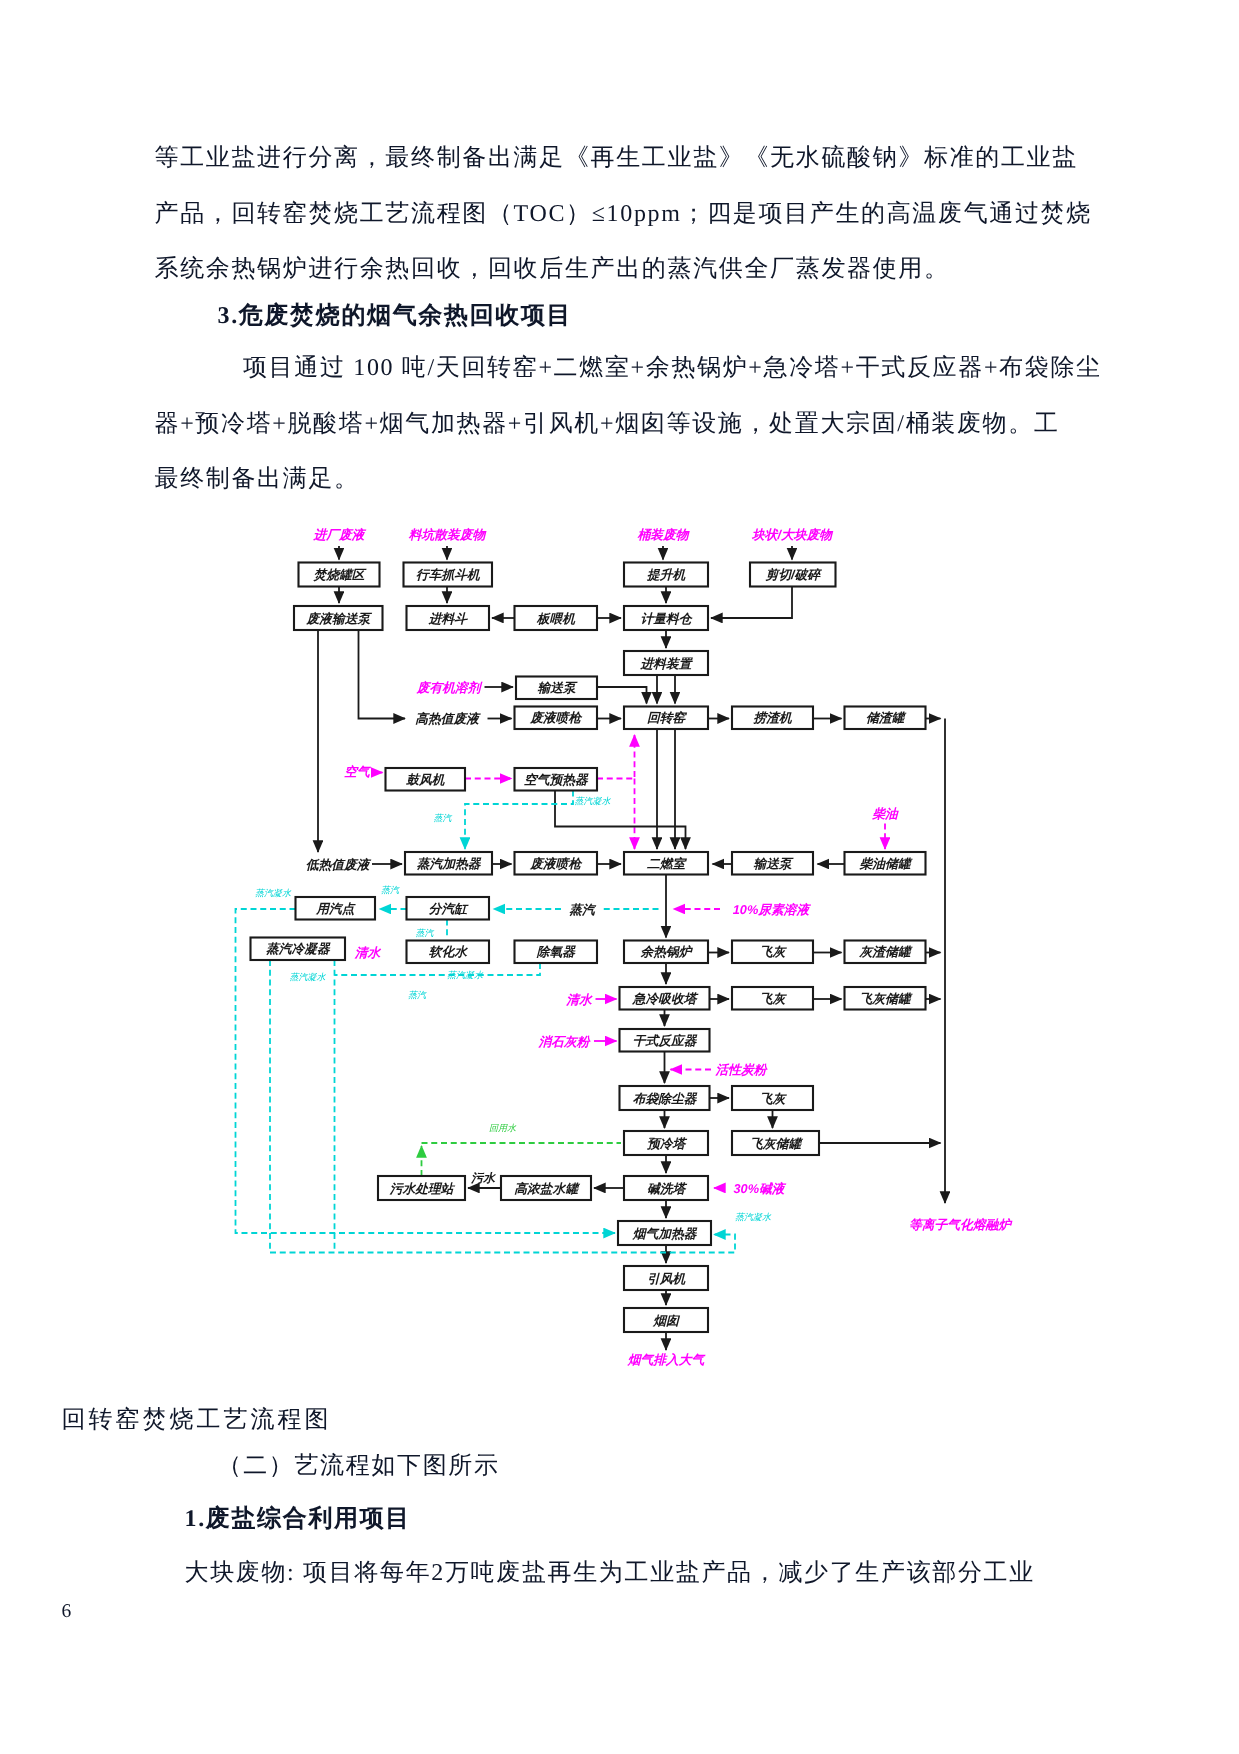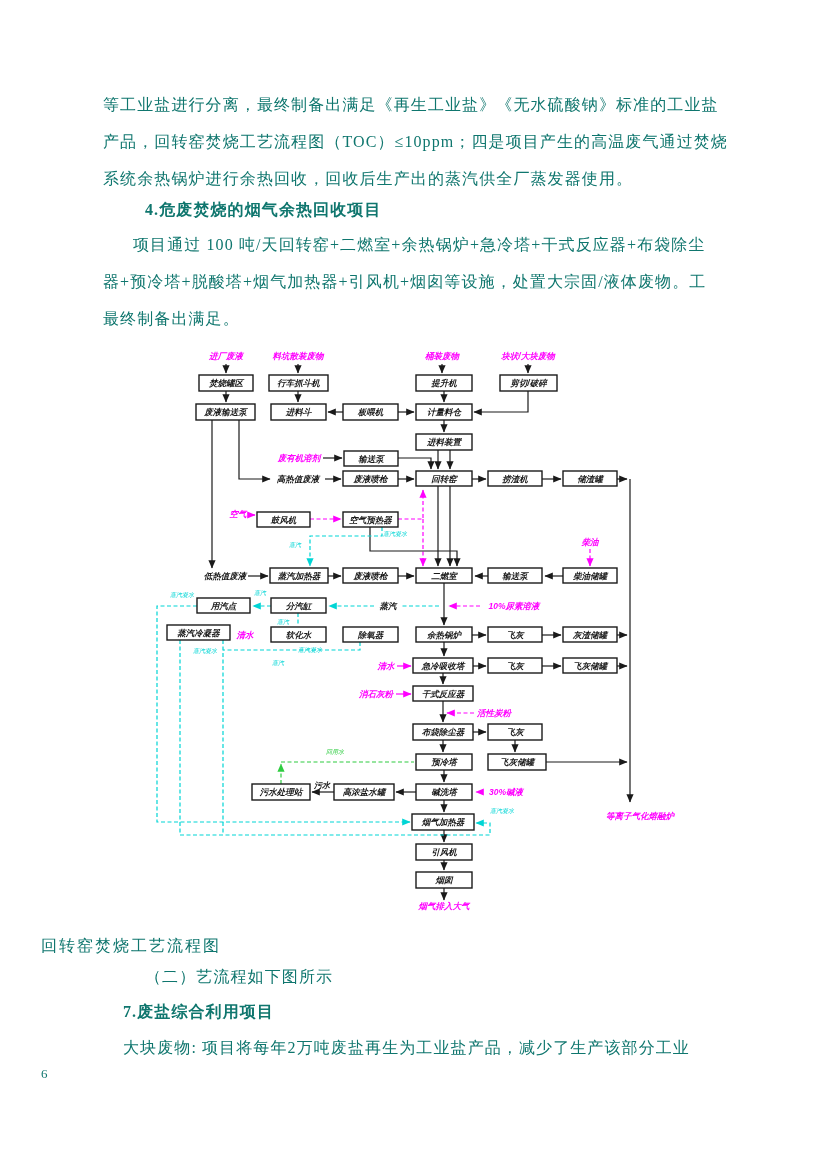--- a/index.html
+++ b/index.html
@@ -1,32 +1,32 @@
 <!DOCTYPE html>
 <html><head>
 <meta charset="utf-8">
 <style>
   html,body{margin:0;padding:0;background:#ffffff;}
   body{width:826px;height:1169px;position:relative;font-family:"Liberation Serif","DejaVu Serif",serif;color:#141414;}
-  .line{position:absolute;white-space:nowrap;font-size:16px;letter-spacing:1.1px;color:#0f766e;}
+  .line{position:absolute;white-space:nowrap;font-size:16px;letter-spacing:1.1px;color:#0f172a;}
   .bold{font-weight:bold;}
   .center{left:0;width:826px;text-align:left;padding-left:41px;}
   #flow{position:absolute;left:150px;top:340px;width:620px;height:600px;font-style:italic;}
   svg text{font-family:"Liberation Sans","DejaVu Sans",sans-serif;}
   .pageno{font-size:13px;letter-spacing:0;}
 </style>
 </head>
 <body>
 
 <div class="line" style="left:103px;top:95px">等工业盐进行分离，最终制备出满足《再生工业盐》《无水硫酸钠》标准的工业盐</div>
 <div class="line" style="left:103px;top:132px">产品，回转窑焚烧工艺流程图（TOC）≤10ppm；四是项目产生的高温废气通过焚烧</div>
 <div class="line" style="left:103px;top:169px">系统余热锅炉进行余热回收，回收后生产出的蒸汽供全厂蒸发器使用。</div>
-<div class="line bold" style="left:145px;top:200px">4.危废焚烧的烟气余热回收项目</div>
-<div class="line" style="left:133px;top:235px">项目通过 100 吨/天回转窑+二燃室+余热锅炉+急冷塔+干式反应器+布袋除尘</div>
-<div class="line" style="left:103px;top:272px">器+预冷塔+脱酸塔+烟气加热器+引风机+烟囱等设施，处置大宗固/液体废物。工</div>
+<div class="line bold" style="left:145px;top:200px">3.危废焚烧的烟气余热回收项目</div>
+<div class="line" style="left:162px;top:235px">项目通过 100 吨/天回转窑+二燃室+余热锅炉+急冷塔+干式反应器+布袋除尘</div>
+<div class="line" style="left:103px;top:272px">器+预冷塔+脱酸塔+烟气加热器+引风机+烟囱等设施，处置大宗固/桶装废物。工</div>
 <div class="line" style="left:103px;top:309px">最终制备出满足。</div>
 
 <div id="flow">
   <svg id="flow-svg" width="620" height="600" viewBox="0 0 620 600">
       <defs>
         <marker id="arr-k" markerWidth="8" markerHeight="8" refX="6.5" refY="3" orient="auto">
           <path d="M0,0 L7,3 L0,6 Z" fill="#1a1a1a"></path>
         </marker>
         <marker id="arr-m" markerWidth="8" markerHeight="8" refX="6.5" refY="3" orient="auto">
           <path d="M0,0 L7,3 L0,6 Z" fill="#ff00ff"></path>
@@ -224,15 +224,15 @@
       <text x="245" y="196" text-anchor="middle" font-size="6" fill="#00d5d5" font-weight="400">蒸汽凝水</text>
       <text x="133" y="284" text-anchor="middle" font-size="6" fill="#00d5d5" font-weight="400">蒸汽</text>
       <text x="160" y="312" text-anchor="middle" font-size="6" fill="#00d5d5" font-weight="400">蒸汽凝水</text>
       <text x="128" y="325" text-anchor="middle" font-size="6" fill="#00d5d5" font-weight="400">蒸汽</text>
       <text x="185" y="414" text-anchor="middle" font-size="6" fill="#2ecc40" font-weight="400">回用水</text>
     </svg>
 </div>
 
 <div class="line center" style="top:936px;letter-spacing:2px">回转窑焚烧工艺流程图</div>
 <div class="line" style="left:145px;top:967px">（二）艺流程如下图所示</div>
-<div class="line bold" style="left:123px;top:1002px">7.废盐综合利用项目</div>
+<div class="line bold" style="left:123px;top:1002px">1.废盐综合利用项目</div>
 <div class="line" style="left:123px;top:1038px">大块废物: 项目将每年2万吨废盐再生为工业盐产品，减少了生产该部分工业</div>
 <div class="line center pageno" style="top:1066px">6</div>
 
 </body></html>

